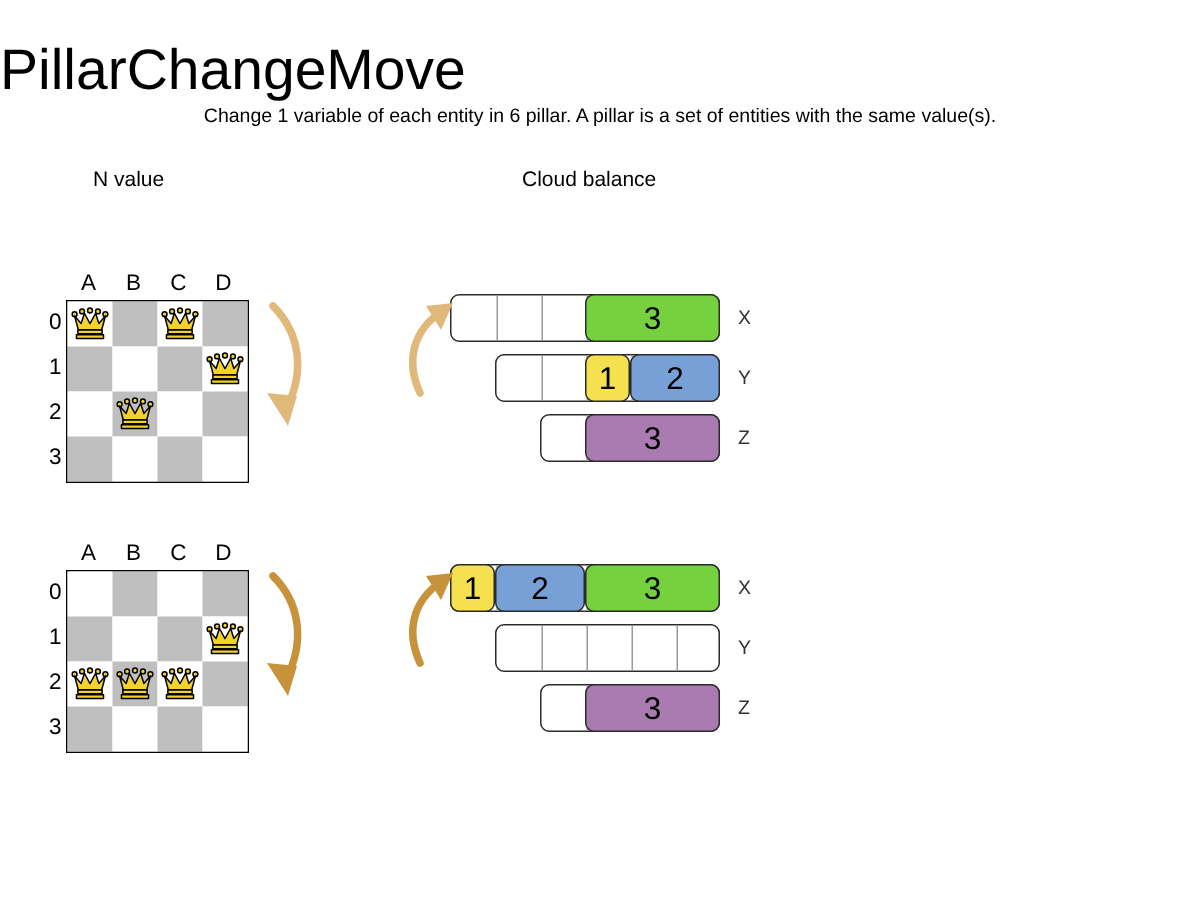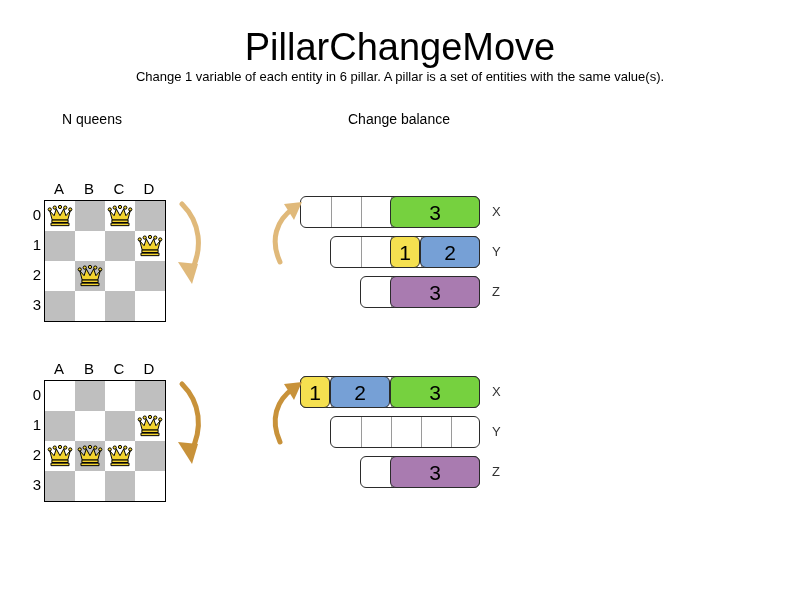--- a/index.html
+++ b/index.html
@@ -15,21 +15,20 @@
     font-family: "Liberation Sans", sans-serif;
     color: #000000;
   }
 
   
   #page-title {
     position: absolute;
     top: 24px;
     left: 0;
     width: 800px;
-    text-align: center;
     font-size: 38px;
     font-weight: normal;
     line-height: 46px;
     letter-spacing: 0px;
   }
   #page-subtitle {
     position: absolute;
     top: 69px;
     left: 0;
     width: 800px;
@@ -151,22 +150,22 @@
   #arrow-board-bottom { left: 168px; top: 376px; }
   #arrow-cloud-top    { left: 266px; top: 196px; }
   #arrow-cloud-bottom { left: 266px; top: 376px; }
 </style>
 </head>
 <body>
 
 <div id="page-title">PillarChangeMove</div>
 <div id="page-subtitle">Change 1 variable of each entity in 6 pillar. A pillar is a set of entities with the same value(s).</div>
 
-<div id="caption-nqueens" class="section-caption">N queens</div>
-<div id="caption-cloud" class="section-caption">Change balance</div>
+<div id="caption-nqueens" class="section-caption">N value</div>
+<div id="caption-cloud" class="section-caption">Cloud balance</div>
 
 <div id="board-top" class="board-wrap">
     <div class="col-headers">
       <div class="col-header" style="left: 0px;">A</div>
       <div class="col-header" style="left: 30px;">B</div>
       <div class="col-header" style="left: 60px;">C</div>
       <div class="col-header" style="left: 90px;">D</div>
     </div>
     <div class="row-header" style="top: 20px;">0</div>
     <div class="row-header" style="top: 50px;">1</div>

